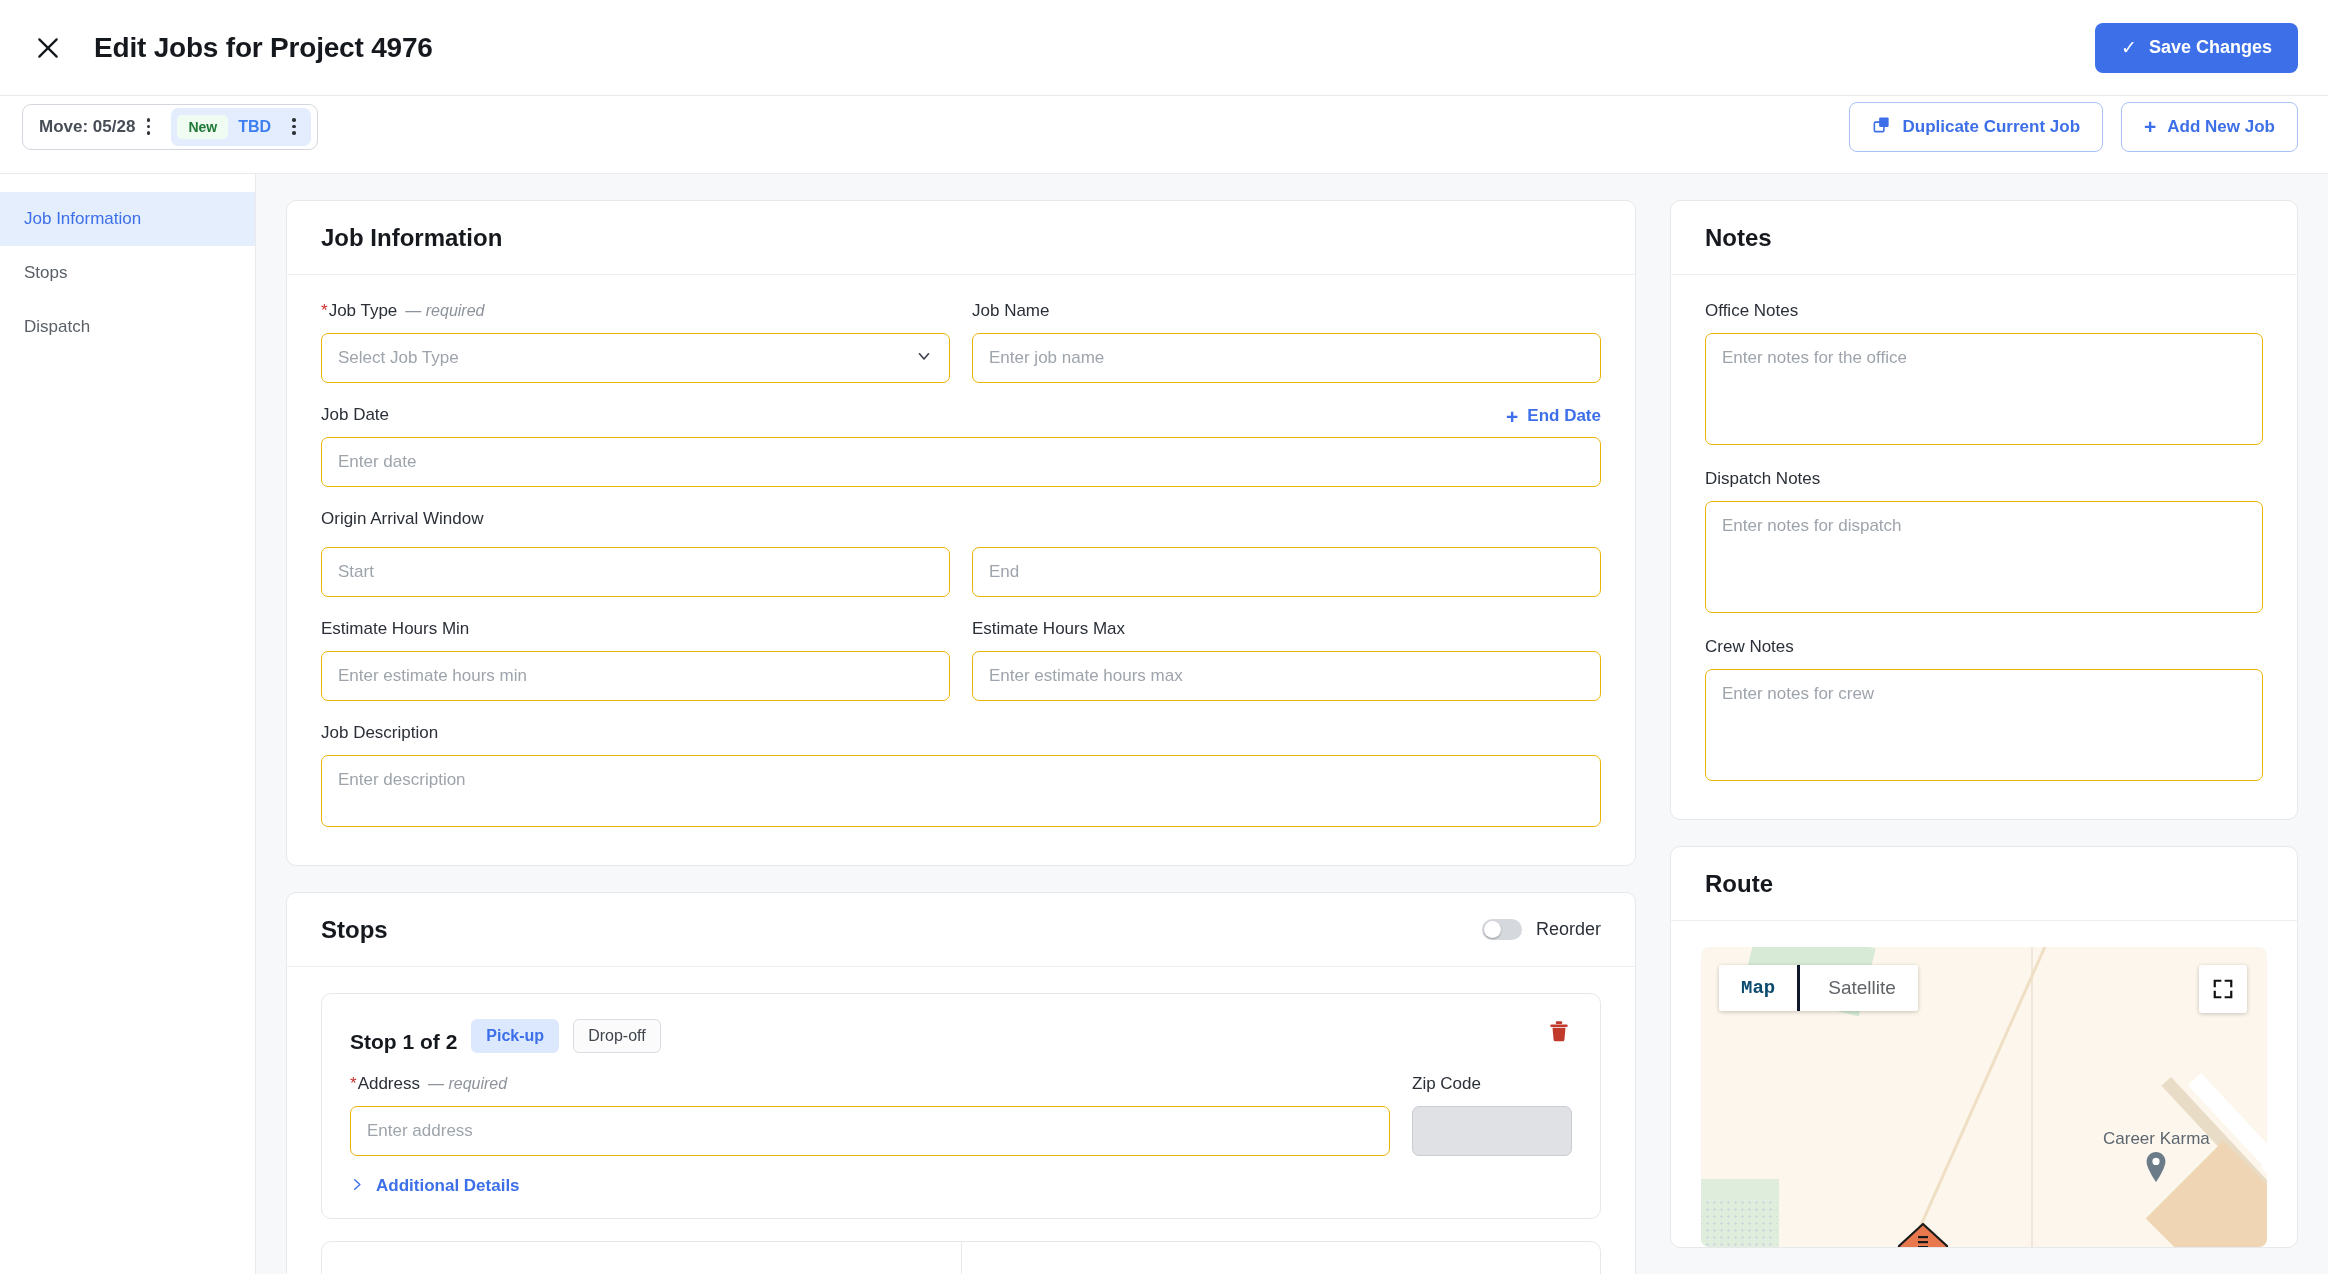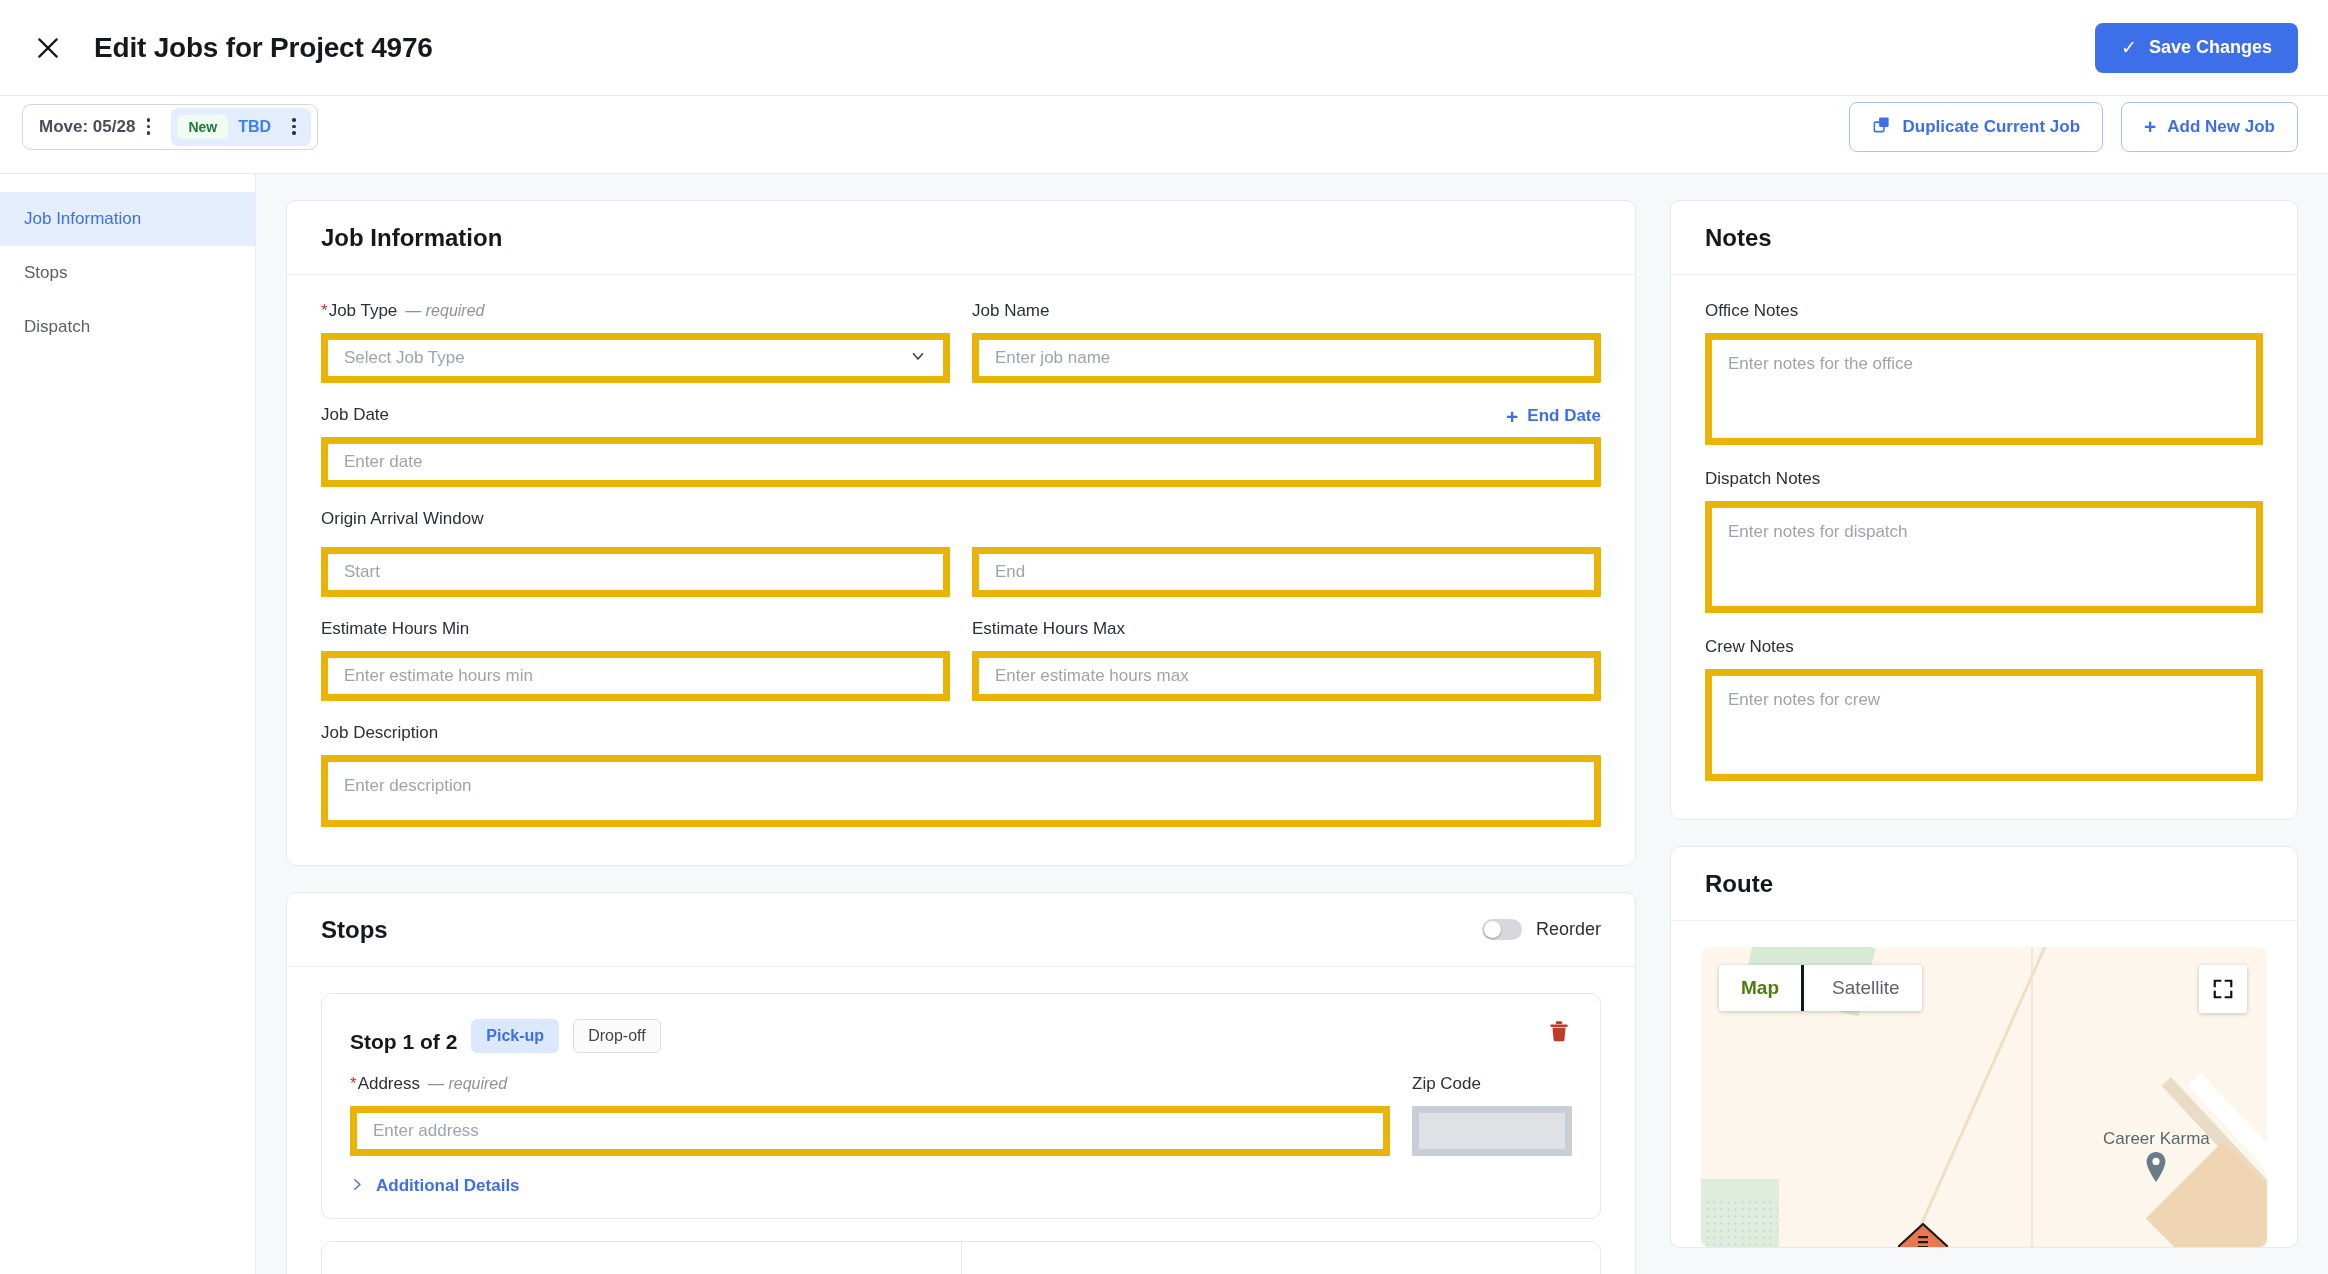--- a/index.html
+++ b/index.html
@@ -134,21 +134,21 @@
 
   .label-row { display: flex; align-items: center; margin-bottom: 10px; min-height: 22px; }
   .label-row .spacer { margin-left: auto; }
   .link-action {
     color: #3d6fe8; font-size: 17px; font-weight: bold;
     display: flex; align-items: center; gap: 9px; cursor: pointer;
   }
 
   .field {
     width: 100%; height: 50px;
-    border: 7px solid #eab308; border-radius: 1px;
+    border: 1px solid #eab308; border-radius: 7px;
     padding: 0 16px; font-size: 17px; color: #2b3038;
     background: #fff; font-family: inherit;
   }
   .field::placeholder { color: #9ea4ac; }
   .field:disabled { background: #dfe1e4; border-color: #c9ced6; }
   .field.select {
     display: flex; align-items: center; cursor: pointer;
     color: #9ea4ac; justify-content: space-between;
   }
   textarea.field {
@@ -247,21 +247,21 @@
     background: #f0d5b4; transform: rotate(45deg);
   }
   .map-toggle {
     position: absolute; left: 18px; top: 18px; display: flex;
     box-shadow: 0 1px 4px rgba(0,0,0,.22); border-radius: 3px; overflow: hidden;
   }
   .map-toggle button {
     background: #fff; border: none; height: 46px; padding: 0 22px;
     font-size: 19px; font-family: inherit; cursor: pointer; color: #5f6368;
   }
-  .map-toggle button.active { color: #4d7c0f; font-weight: bold; }
+  .map-toggle button.active { color: #0c4a6e; font-weight: bold; font-family: Liberation Mono, monospace; }
   .map-toggle button + button { border-left: 3px solid #0f172a; padding-left: 28px; }
   .fullscreen-btn {
     position: absolute; right: 20px; top: 18px;
     width: 48px; height: 48px; background: #fff;
     box-shadow: 0 1px 4px rgba(0,0,0,.22); border-radius: 3px;
     display: flex; align-items: center; justify-content: center; cursor: pointer;
   }
   .map-poi {
     position: absolute; left: 402px; top: 182px;
     display: flex; flex-direction: column; align-items: center;

